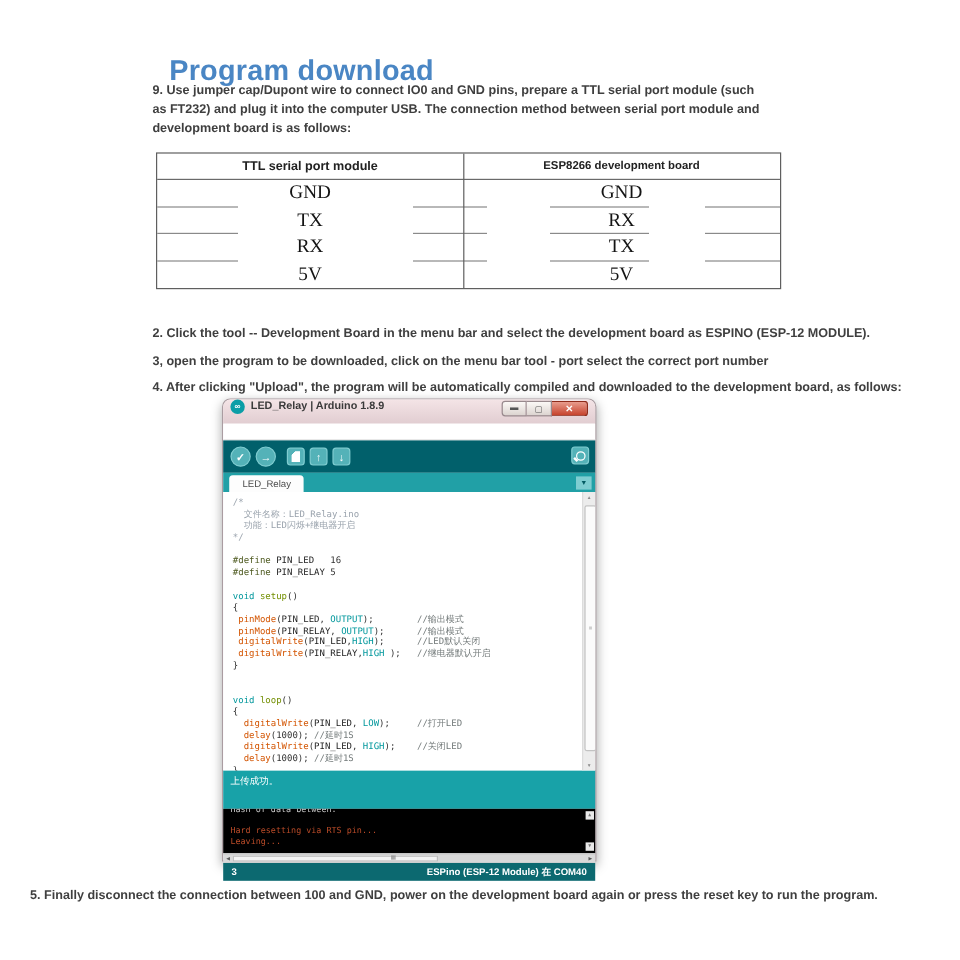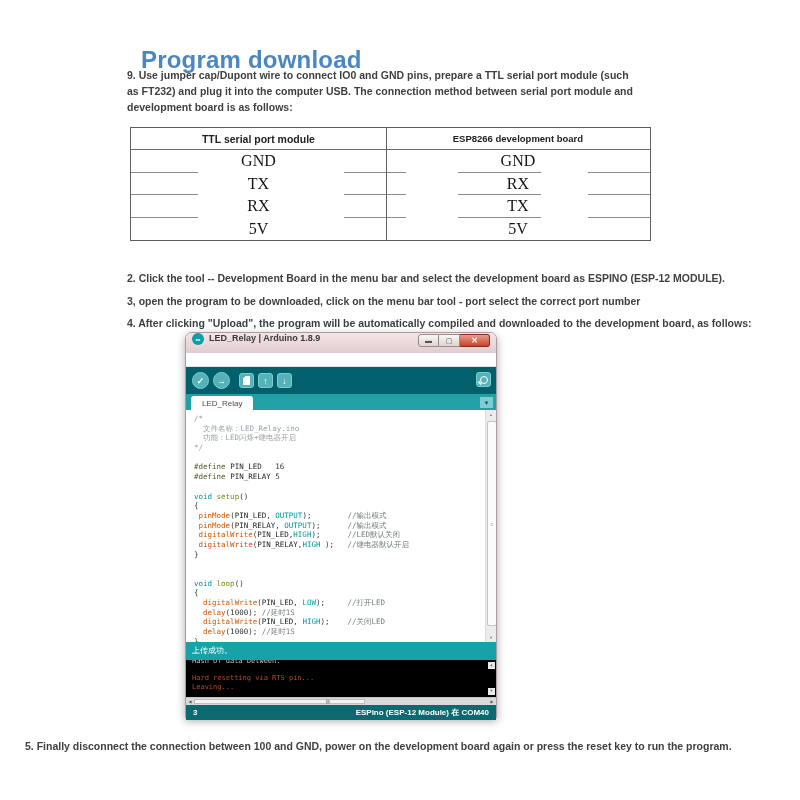--- a/index.html
+++ b/index.html
@@ -82,21 +82,21 @@
   .c-pln{color:#333;}
   .vscroll{position:absolute;right:0;top:0;bottom:0;width:11px;background:#ececec;
            border-left:1px solid #dcdcdc;box-sizing:border-box;}
   .sarr{position:absolute;left:0;right:0;text-align:center;font-size:4px;color:#8a8a8a;}
   .sarr.up{top:2px;} .sarr.dn{bottom:2px;}
   .vthumb{position:absolute;left:1px;top:11px;width:8px;height:203px;background:#fbfbfb;
           border:1px solid #c2c2c2;border-radius:2px;display:flex;align-items:center;
           justify-content:center;font-size:5px;color:#a8a8a8;}
 
   
-  .statusband{height:18px;background:#18a2a8;color:#fff;font-size:8px;padding:3px 6px;
+  .statusband{height:32px;background:#18a2a8;color:#fff;font-size:8px;padding:3px 6px;
               box-sizing:border-box;}
   .console{position:relative;height:37px;background:#000;padding:1px 6px;box-sizing:border-box;
            font-family:"DejaVu Sans Mono",monospace;font-size:7px;line-height:8.6px;overflow:hidden;}
   .con-dim{color:#c9c9c9;margin-top:-4px;}
   .con-org{color:#ba4b28;}
   .carr{position:absolute;right:1px;width:7px;height:7px;background:#e9e9e9;color:#777;
         font-size:4px;display:flex;align-items:center;justify-content:center;}
   .carr.top{top:2px;} .carr.bot{bottom:2px;}
   .hscroll{position:relative;height:8px;background:#d9d9d9;border-top:1px solid #c3c3c3;
            box-sizing:border-box;}

